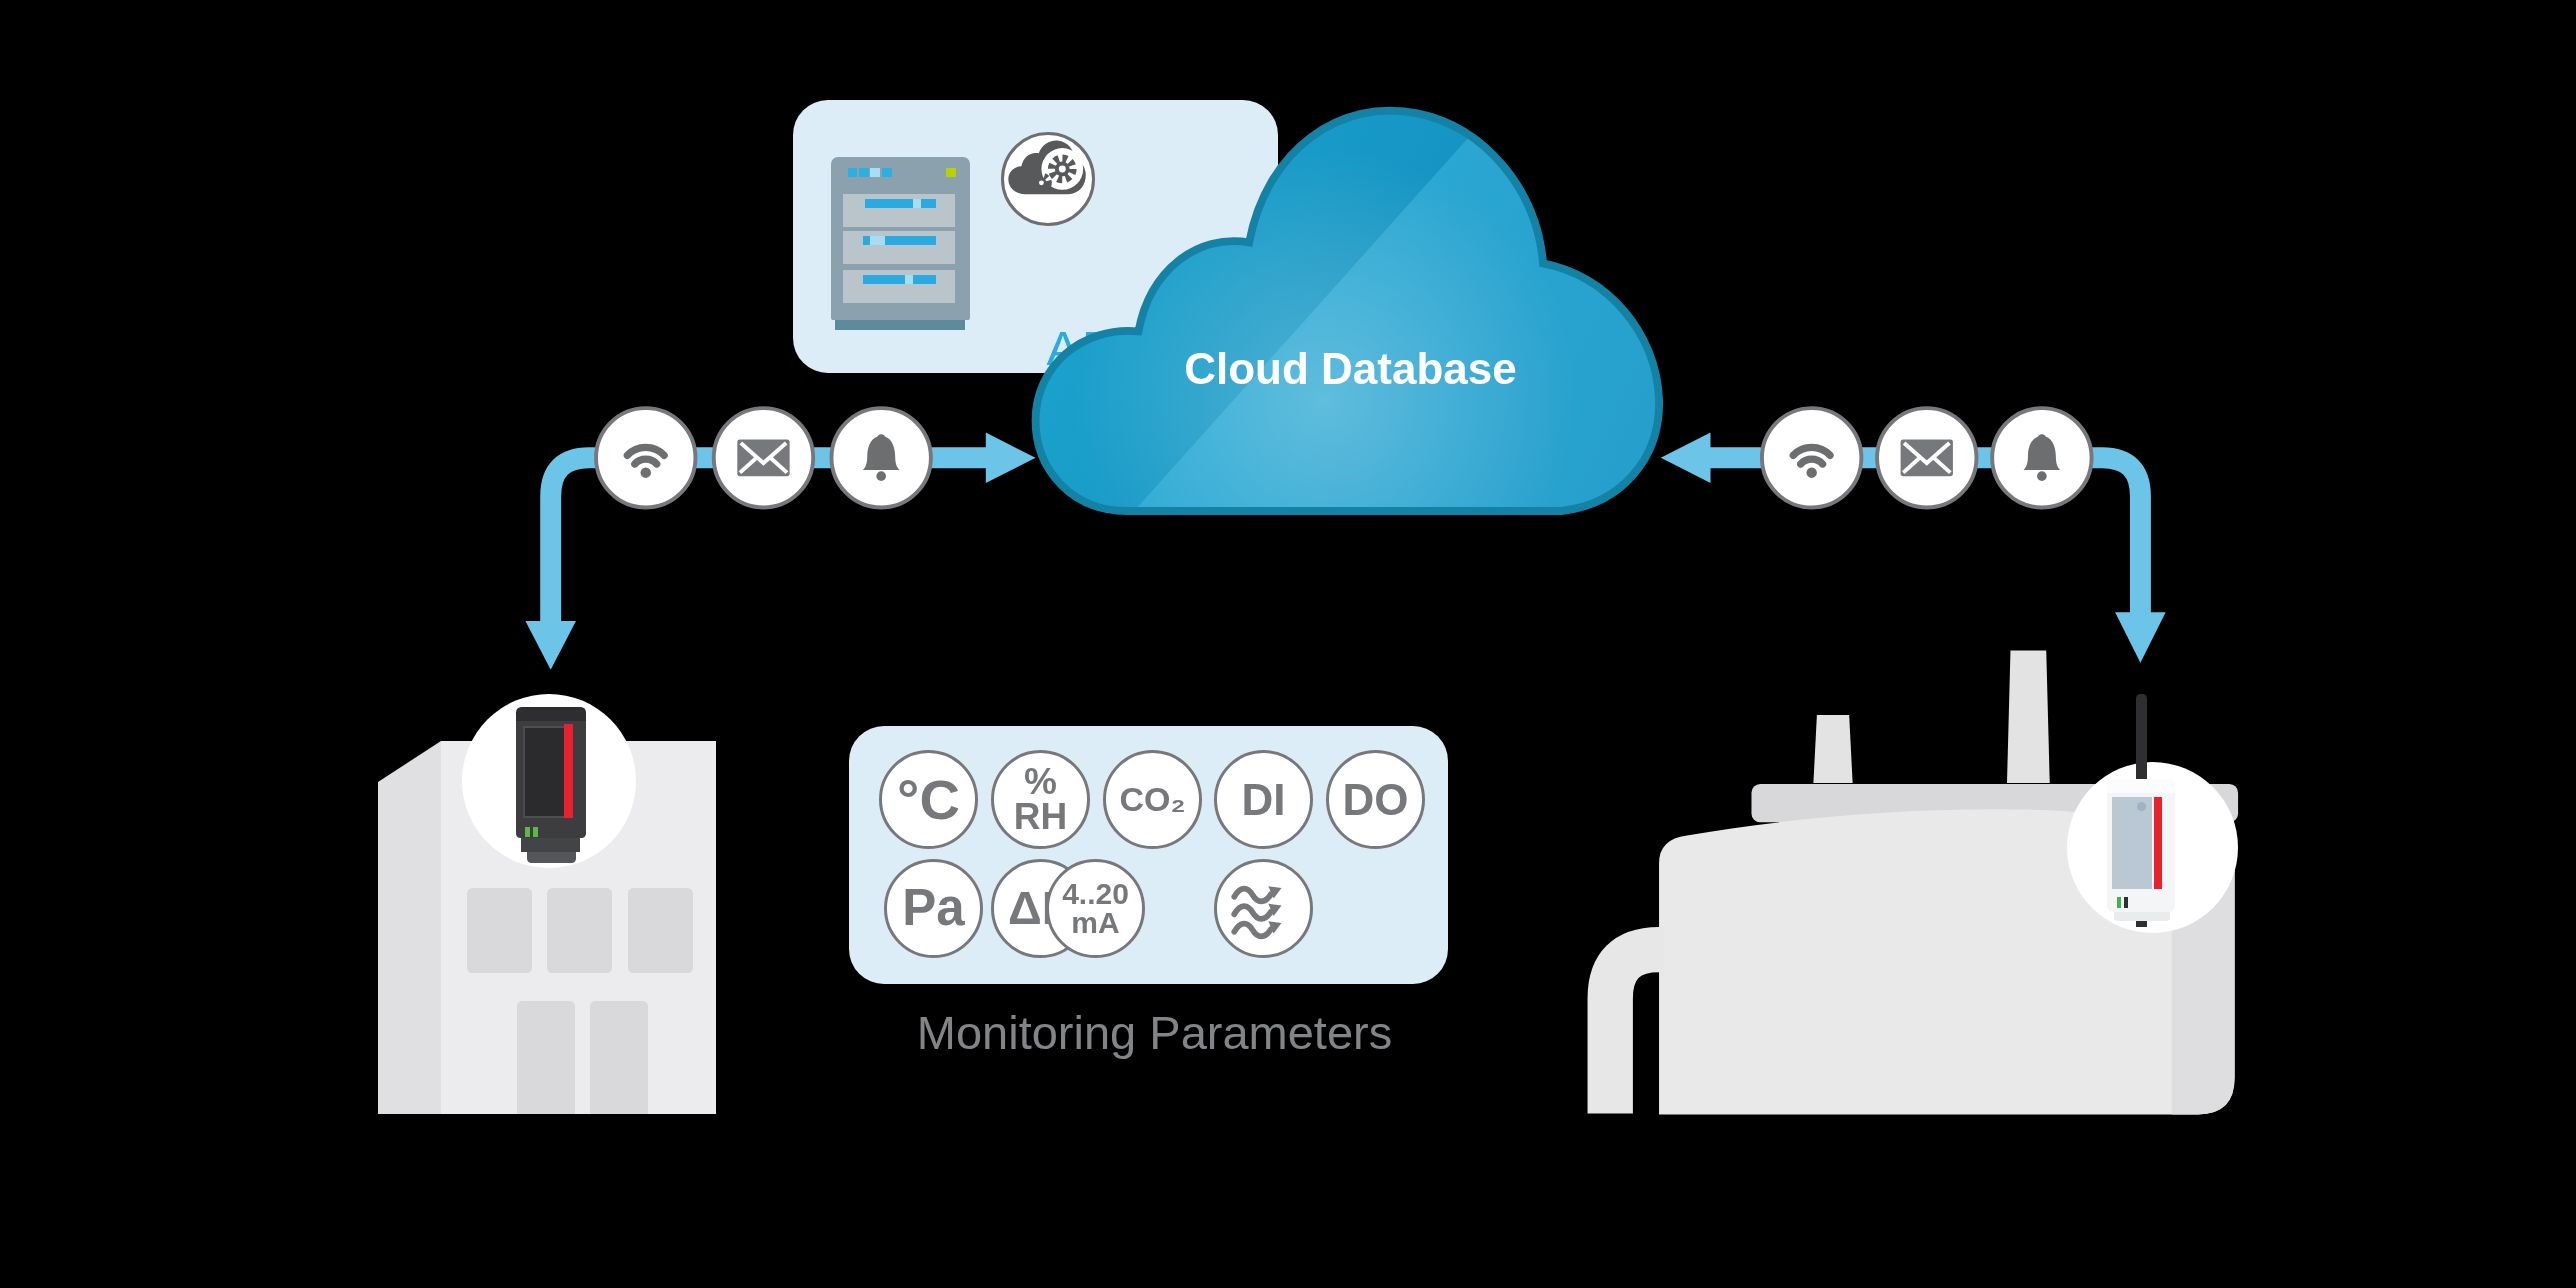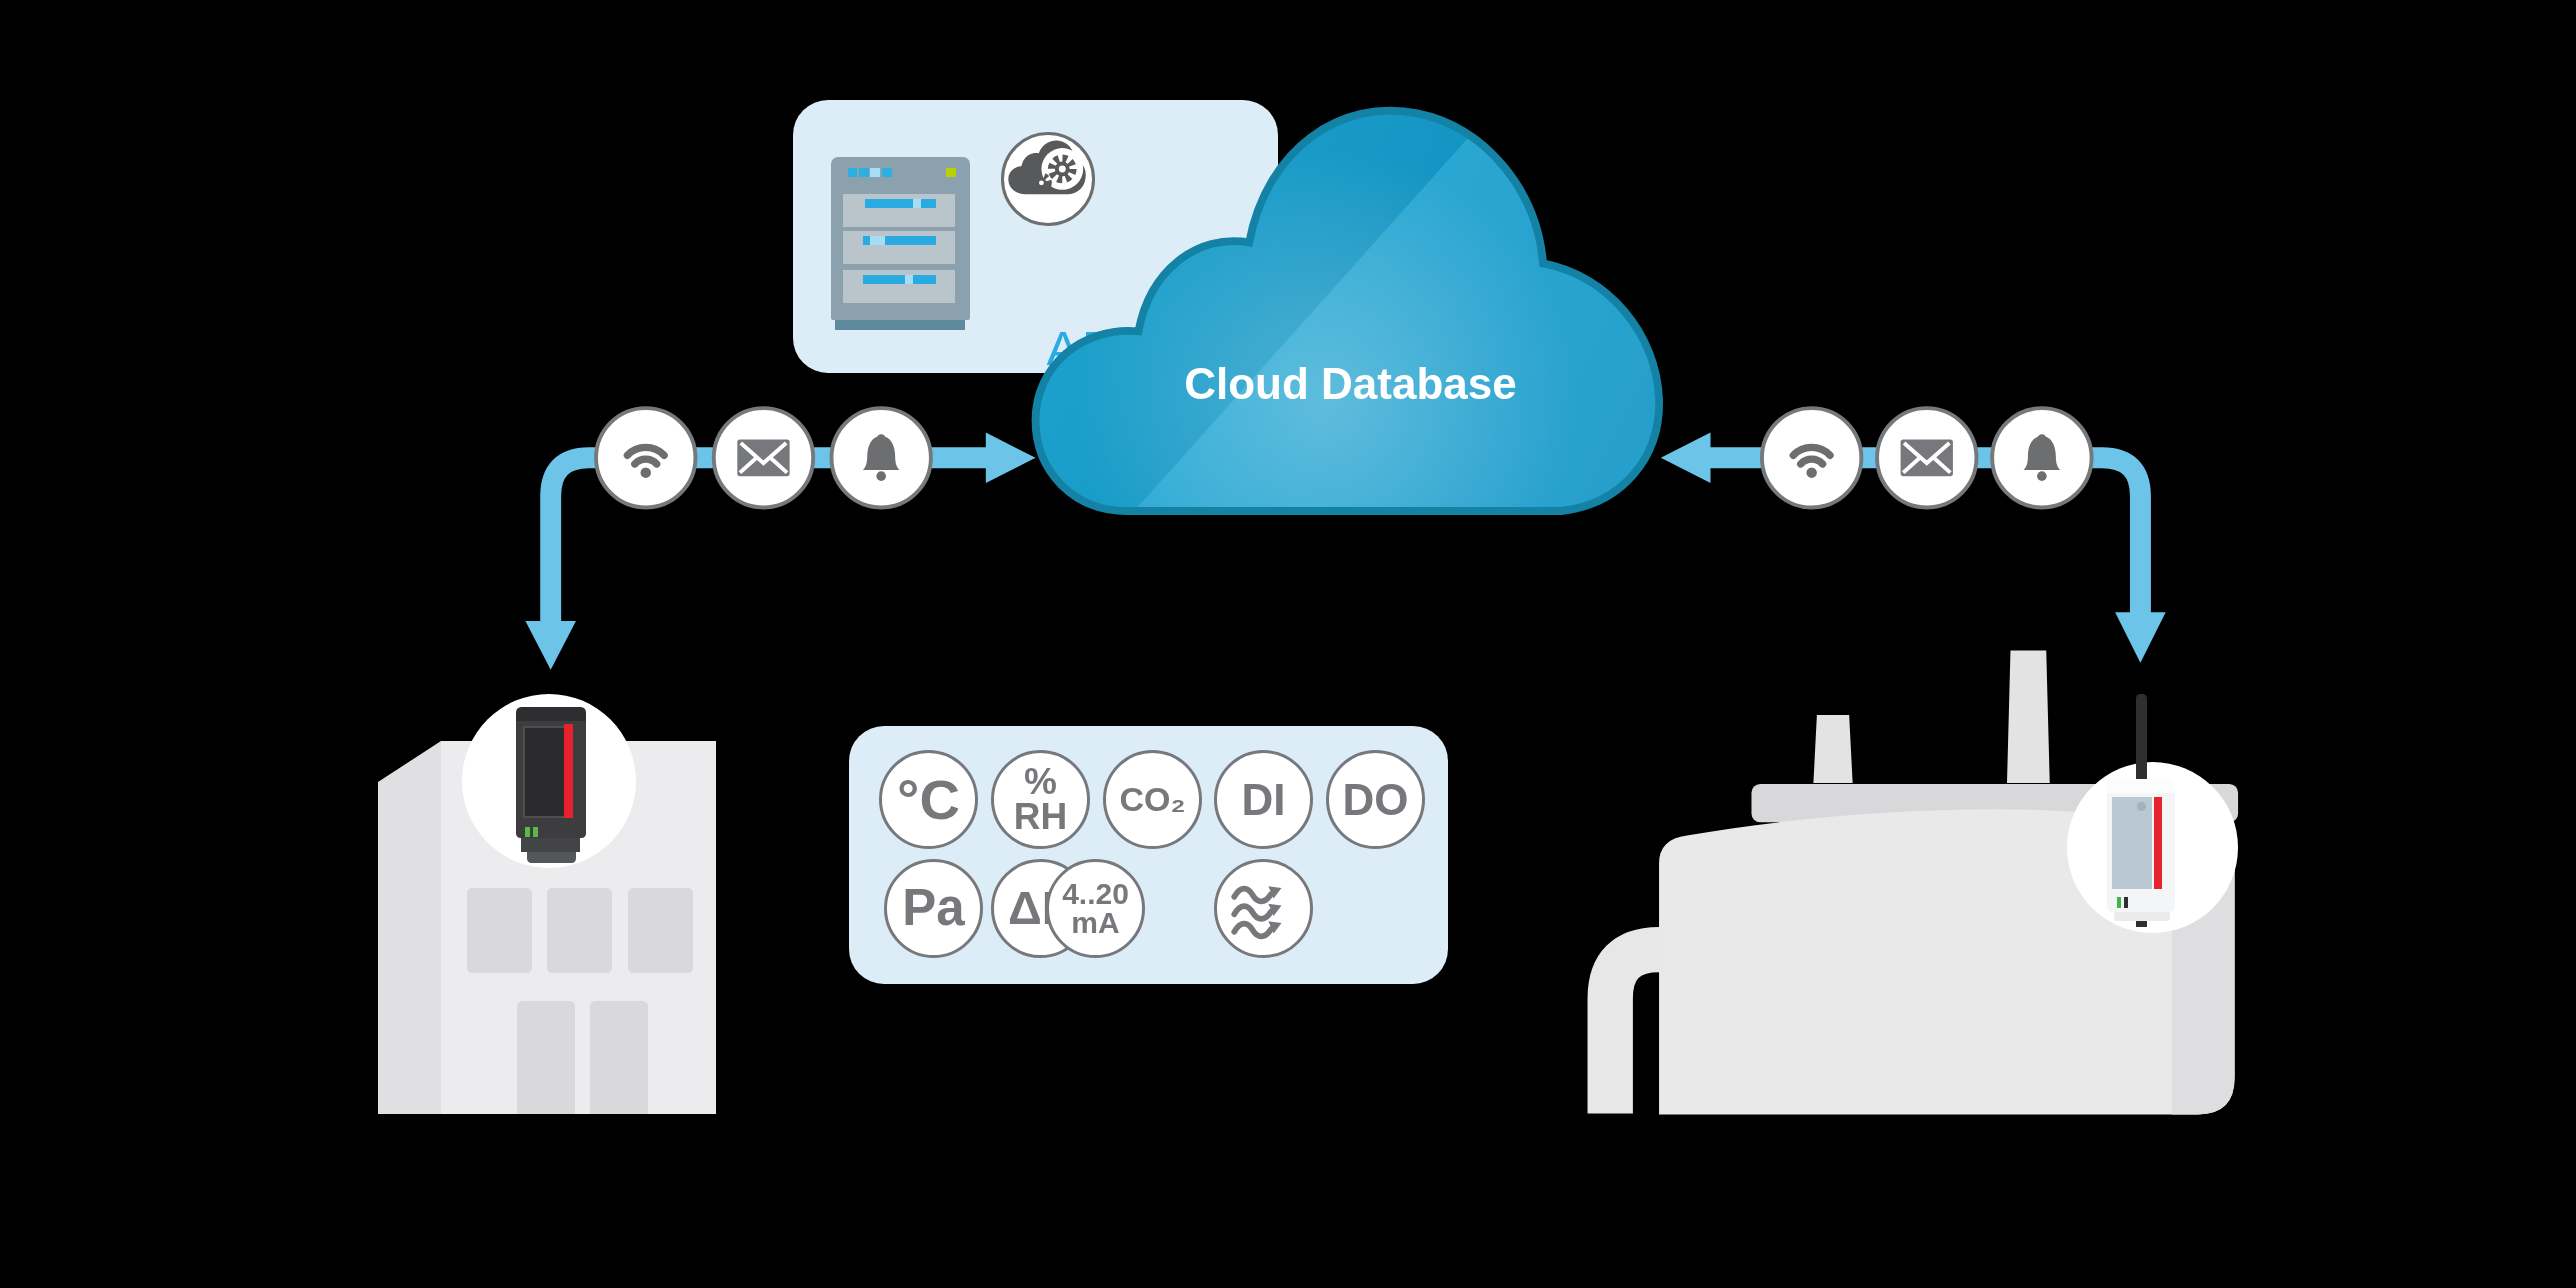--- a/index.html
+++ b/index.html
@@ -20,21 +20,21 @@
 
   
   .gear-circle{position:absolute;left:208px;top:32px;width:94px;height:94px;background:#fff;
                border:3.5px solid #6d6e70;border-radius:50%;box-sizing:border-box;}
 
   
   .lbl{position:absolute;text-align:center;color:#737477;font-size:49px;z-index:6;}
   #api-label{position:absolute;left:166px;top:220px;width:262px;text-align:center;
              color:#2aabe2;font-size:49px;letter-spacing:2.6px;}
   #cloud-label{position:absolute;left:1089px;top:344px;width:523px;text-align:center;
-               color:#fff;font-size:44px;font-weight:bold;z-index:3;margin-top:15px;}
+               color:#fff;font-size:44px;font-weight:bold;z-index:3;}
   #monitor-title{position:absolute;left:893px;top:1005px;width:523px;text-align:center;
                  color:#828487;font-size:47px;z-index:6;}
 
   
   .pcircle{position:absolute;width:99px;height:99px;background:#fff;border:3.5px solid #77787b;
            border-radius:50%;box-sizing:border-box;display:flex;flex-direction:column;
            align-items:center;justify-content:center;color:#77787b;font-weight:bold;z-index:2;}
   .pcircle span{display:block;line-height:.95;}
   .p0 span{font-size:56px;}
   .p1 span{font-size:37px;line-height:.92;}
@@ -286,15 +286,16 @@
       </g>
       <g fill="#77787b">
         <path d="M20,-24 L5,-26 L11,-12 Z"></path>
         <path d="M20,-4 L5,-6 L11,8 Z"></path>
         <path d="M20,16 L5,14 L11,28 Z"></path>
       </g>
     </svg>
   </div>
 
   <div id="cloud-label">Cloud Database</div>
+  <div id="monitor-title">Monitoring Parameters</div>
 
 </div>
 
 
 </body></html>

